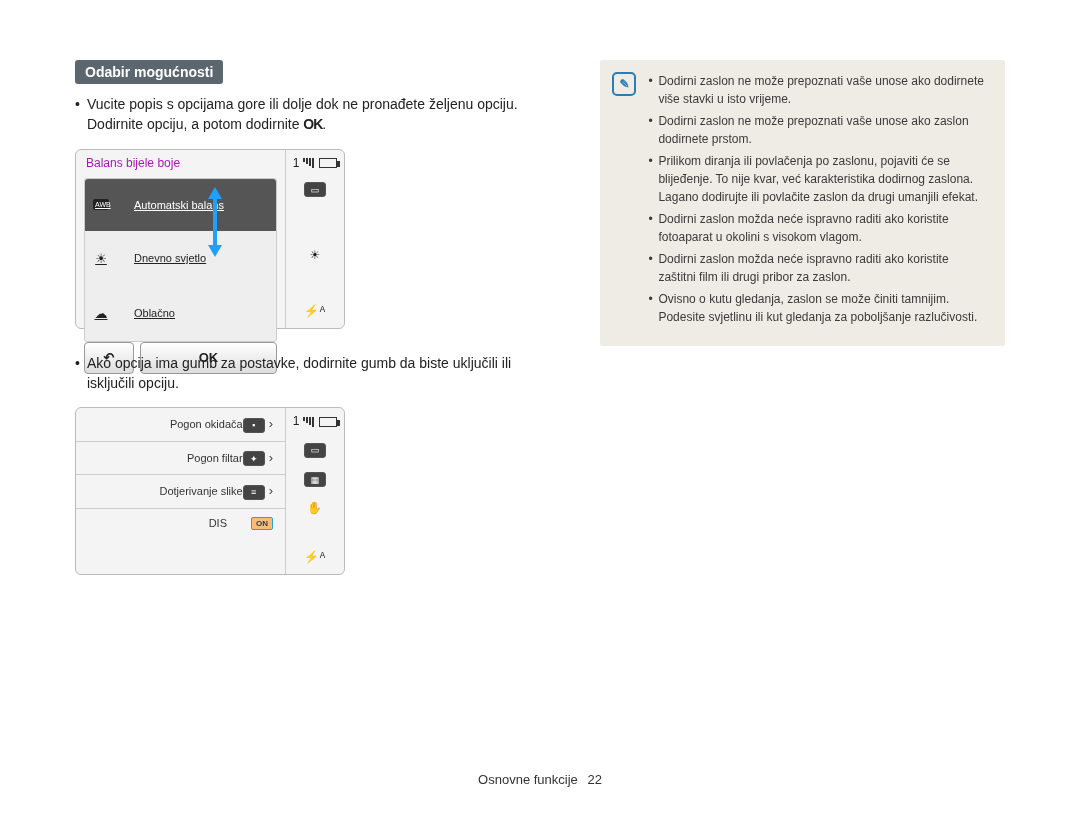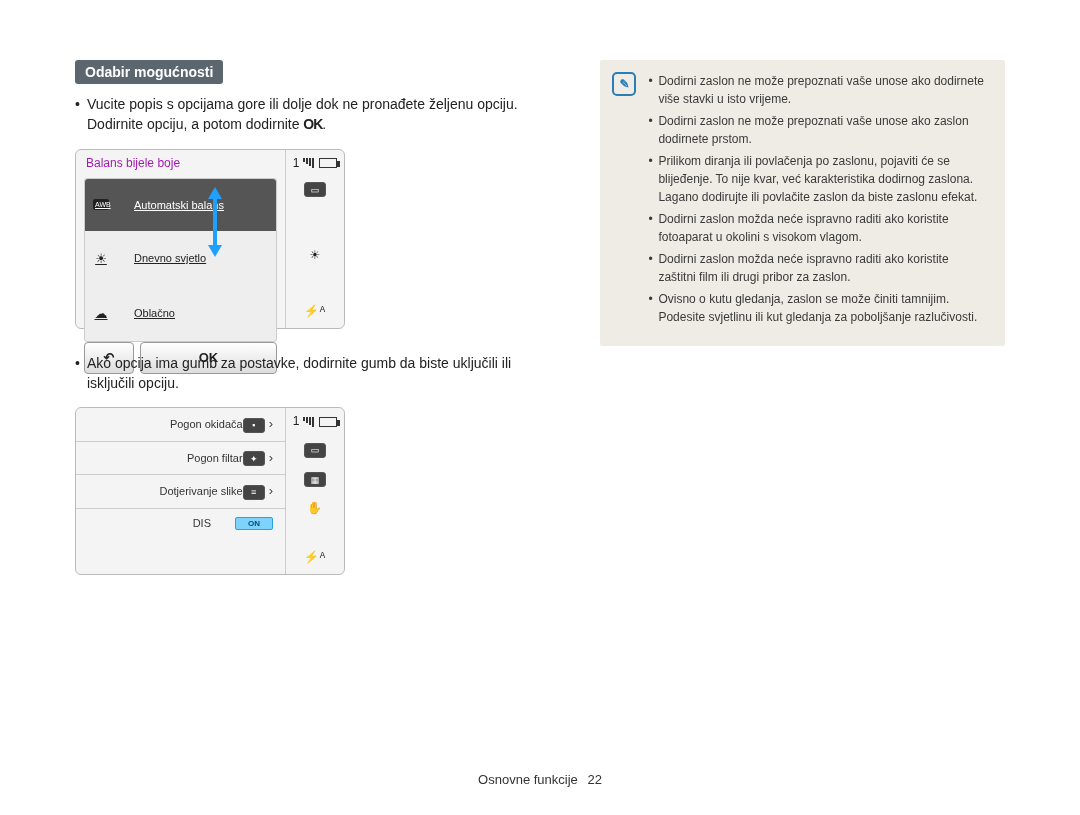--- a/index.html
+++ b/index.html
@@ -27,21 +27,21 @@
   .arrow-anim { position: absolute; right: 50px; top: 8px; width: 22px; height: 70px; }
   .arrow-anim .line { position: absolute; left: 9px; top: 10px; width: 4px; height: 50px; background: #1ea0ff; }
   .arrow-anim .up { position: absolute; left: 4px; top: 0; width: 0; height: 0; border-left: 7px solid transparent; border-right: 7px solid transparent; border-bottom: 12px solid #1ea0ff; }
   .arrow-anim .down { position: absolute; left: 4px; bottom: 0; width: 0; height: 0; border-left: 7px solid transparent; border-right: 7px solid transparent; border-top: 12px solid #1ea0ff; }
   
   .mock2 { width: 270px; height: 168px; border: 1px solid #bbb; border-radius: 6px; background: #f4f4f4; display: flex; }
   .mock2 .left { width: 210px; border-right: 1px solid #ccc; display: flex; flex-direction: column; }
   .mock2 .right { width: 58px; display: flex; flex-direction: column; align-items: center; padding-top: 6px; gap: 14px; font-size: 12px; }
   .mock2 .row { display: flex; justify-content: flex-end; align-items: center; font-size: 11px; padding: 8px 12px; border-bottom: 1px solid #ccc; color: #333; }
   .mock2 .row:last-child { border-bottom: none; gap: 24px; }
-  .on-badge { display: inline-block; border: 1px solid #2aa3d9; background: #7dd3fc; font-size: 8px; padding: 1px 12px; border-radius: 2px; color: #064a6e; font-weight: bold; }
+  .on-badge { display: inline-block; border: 1px solid #2aa3d9; background: #fdba74; font-size: 8px; padding: 1px 4px; border-radius: 2px; color: #064a6e; font-weight: bold; }
   .mini-ico { display:inline-flex; align-items:center; border:1px solid #555; border-radius:3px; width:22px; height:15px; justify-content:center; font-size:9px; background:#444; color:#fff; }
   .chev { font-size: 13px; color: #444; margin-left:4px; }
   
   .info-box { background: #efece5; display: flex; padding: 12px 16px 16px 12px; border-radius: 2px; }
   .info-box .badge { width: 24px; height: 24px; border: 2px solid #2b7db5; border-radius: 5px; color: #2b7db5; font-weight: bold; display: flex; align-items: center; justify-content: center; font-size: 12px; flex: none; margin-right: 12px; }
   .info-box ul { list-style: none; font-size: 12px; line-height: 1.5; color: #3a3a3a; }
   .info-box li { position: relative; padding-left: 10px; margin-bottom: 4px; }
   .info-box li::before { content: "•"; position: absolute; left: 0; }
   .footer { position: absolute; bottom: 28px; left: 0; width: 100%; text-align: center; font-size: 13px; color: #333; }
   .footer .num { margin-left: 6px; }
@@ -160,21 +160,21 @@
       </div>
 
     </div>
 
     <div class="col-right">
       <div class="info-box">
         <div class="badge">✎</div>
         <ul>
           <li>Dodirni zaslon ne može prepoznati vaše unose ako dodirnete više stavki u isto vrijeme.</li>
           <li>Dodirni zaslon ne može prepoznati vaše unose ako zaslon dodirnete prstom.</li>
-          <li>Prilikom diranja ili povlačenja po zaslonu, pojaviti će se blijeđenje. To nije kvar, već karakteristika dodirnog zaslona. Lagano dodirujte ili povlačite zaslon da biste zaslonu efekat.</li>
+          <li>Prilikom diranja ili povlačenja po zaslonu, pojaviti će se blijeđenje. To nije kvar, već karakteristika dodirnog zaslona. Lagano dodirujte ili povlačite zaslon da drugi umanjili efekat.</li>
           <li>Dodirni zaslon možda neće ispravno raditi ako koristite fotoaparat u okolini s visokom vlagom.</li>
           <li>Dodirni zaslon možda neće ispravno raditi ako koristite zaštitni film ili drugi pribor za zaslon.</li>
           <li>Ovisno o kutu gledanja, zaslon se može činiti tamnijim. Podesite svjetlinu ili kut gledanja za poboljšanje razlučivosti.</li>
         </ul>
       </div>
     </div>
   </div>
 
   <div class="footer">
     <span>Osnovne funkcije</span>

